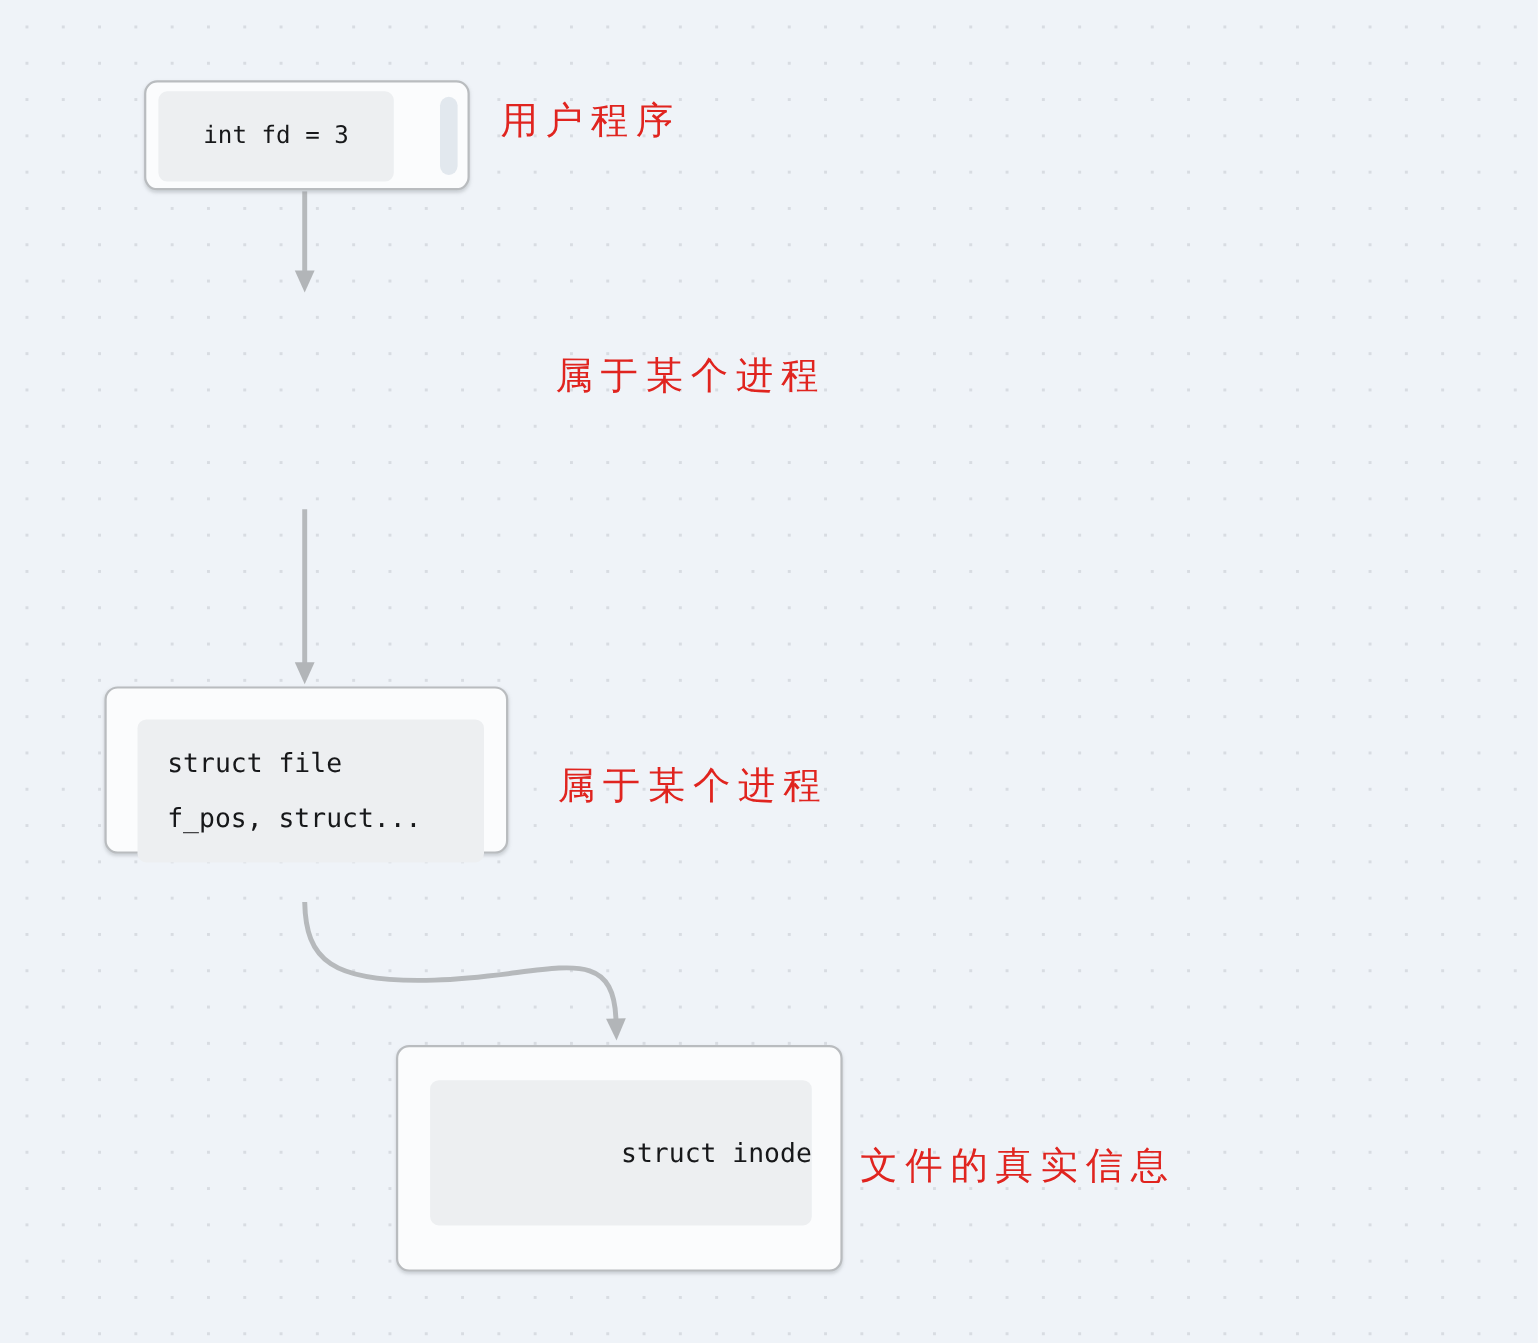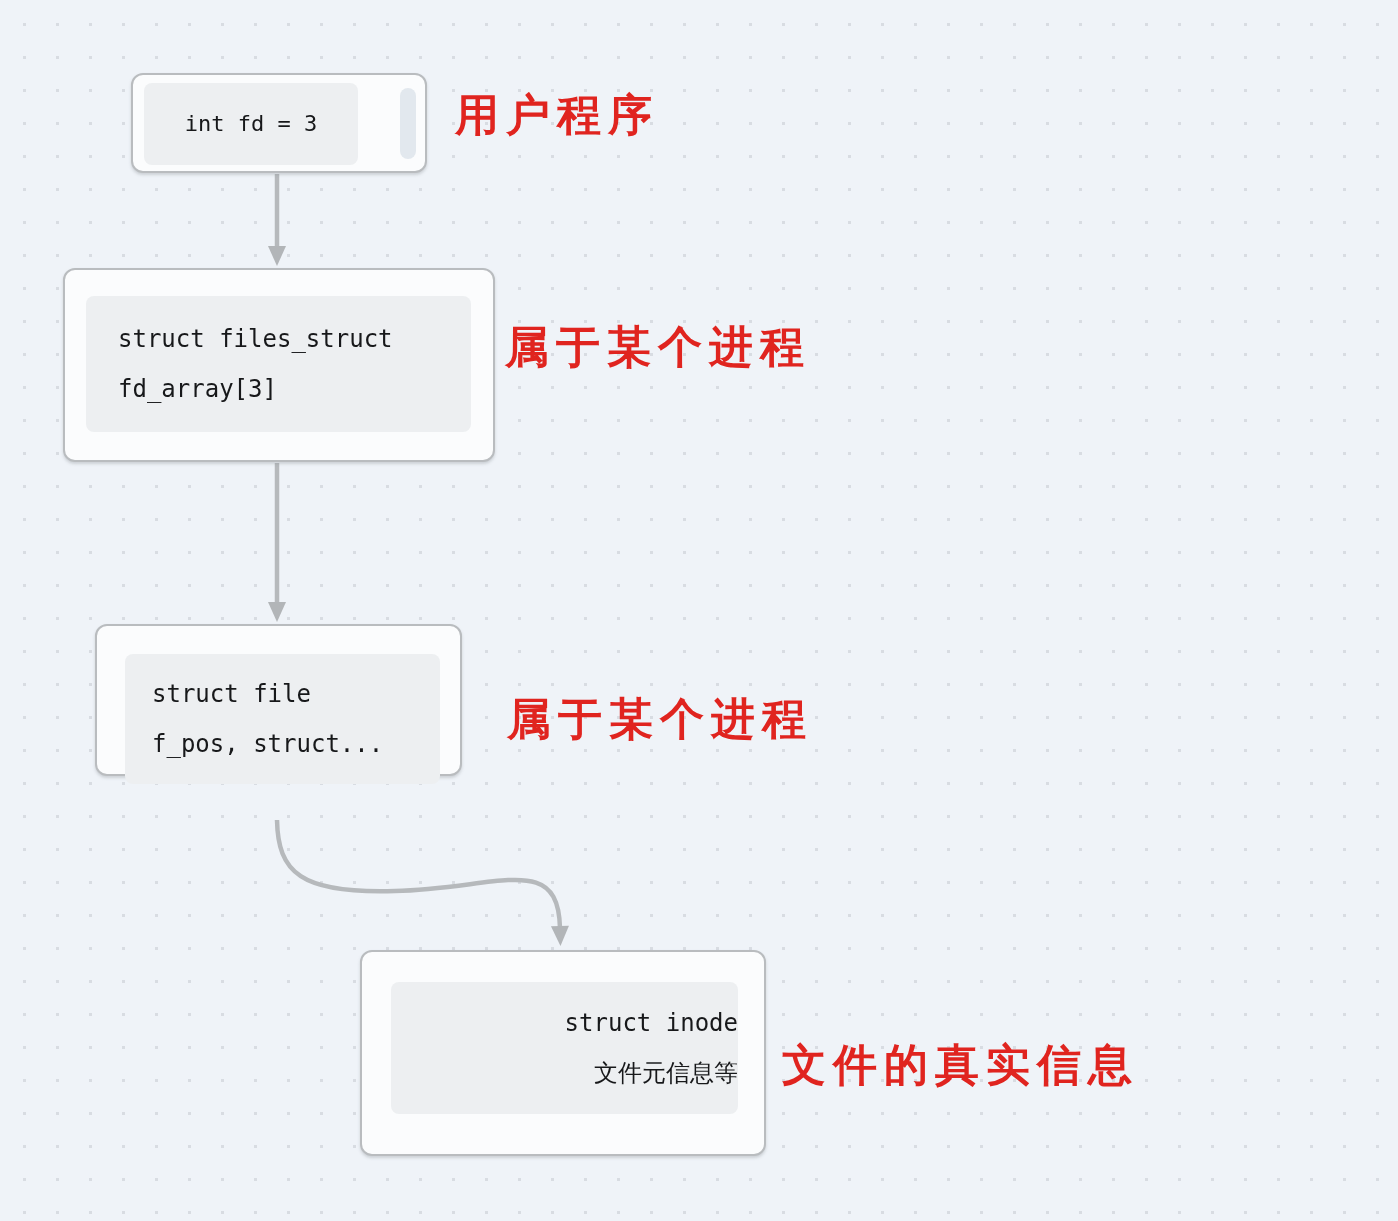--- a/index.html
+++ b/index.html
@@ -60,22 +60,22 @@
     top: 13px;
     right: 9px;
     width: 16px;
     height: 71px;
     border-radius: 8px;
     background: #e2e8ee;
   }
   .red-label {
     position: absolute;
     color: #e0241f;
-    font-size: 44px;
-    font-weight: 700;
+    font-size: 34px;
+    font-weight: 400;
     letter-spacing: 7px;
     line-height: 1.1;
     font-family: "Liberation Serif", serif;
     white-space: nowrap;
   }
   
   #node-fd        { left: 131px; top: 73px;  width: 296px; height: 100px; }
   #node-fd .panel { left: 11px;  top: 8px;   width: 214px; height: 82px;  }
   #node-files        { left: 63px;  top: 268px; width: 432px; height: 194px; }
   #node-files .panel { left: 21px;  top: 26px;  width: 385px; height: 136px; padding-left: 32px; }
@@ -105,38 +105,31 @@
     <path d="M 277 820 C 278 872, 300 894, 395 891 C 500 888, 558 852, 560 928" fill="none" stroke="#b6b9bc" stroke-width="4.5" marker-end="url(#arrowhead)"></path>
   </svg>
 
   <div class="node" id="node-fd">
     <div class="panel">
       <div class="code-line center">int fd = 3</div>
     </div>
     <div class="scroll-pill"></div>
   </div>
 
-  <div class="node" id="node-files">
-    <div class="panel">
-      <div class="code-line">struct files_struct</div>
-      <div class="code-line">fd_array[3]</div>
-    </div>
-  </div>
 
   <div class="node" id="node-file">
     <div class="panel">
       <div class="code-line">struct file</div>
       <div class="code-line">f_pos, struct...</div>
     </div>
   </div>
 
   <div class="node" id="node-inode">
     <div class="panel">
       <div class="code-line">struct inode</div>
-      <div class="code-line">文件元信息等</div>
     </div>
   </div>
 
   <div class="red-label" id="label-fd">用户程序</div>
   <div class="red-label" id="label-files">属于某个进程</div>
   <div class="red-label" id="label-file">属于某个进程</div>
   <div class="red-label" id="label-inode">文件的真实信息</div>
 
 </div>
 

